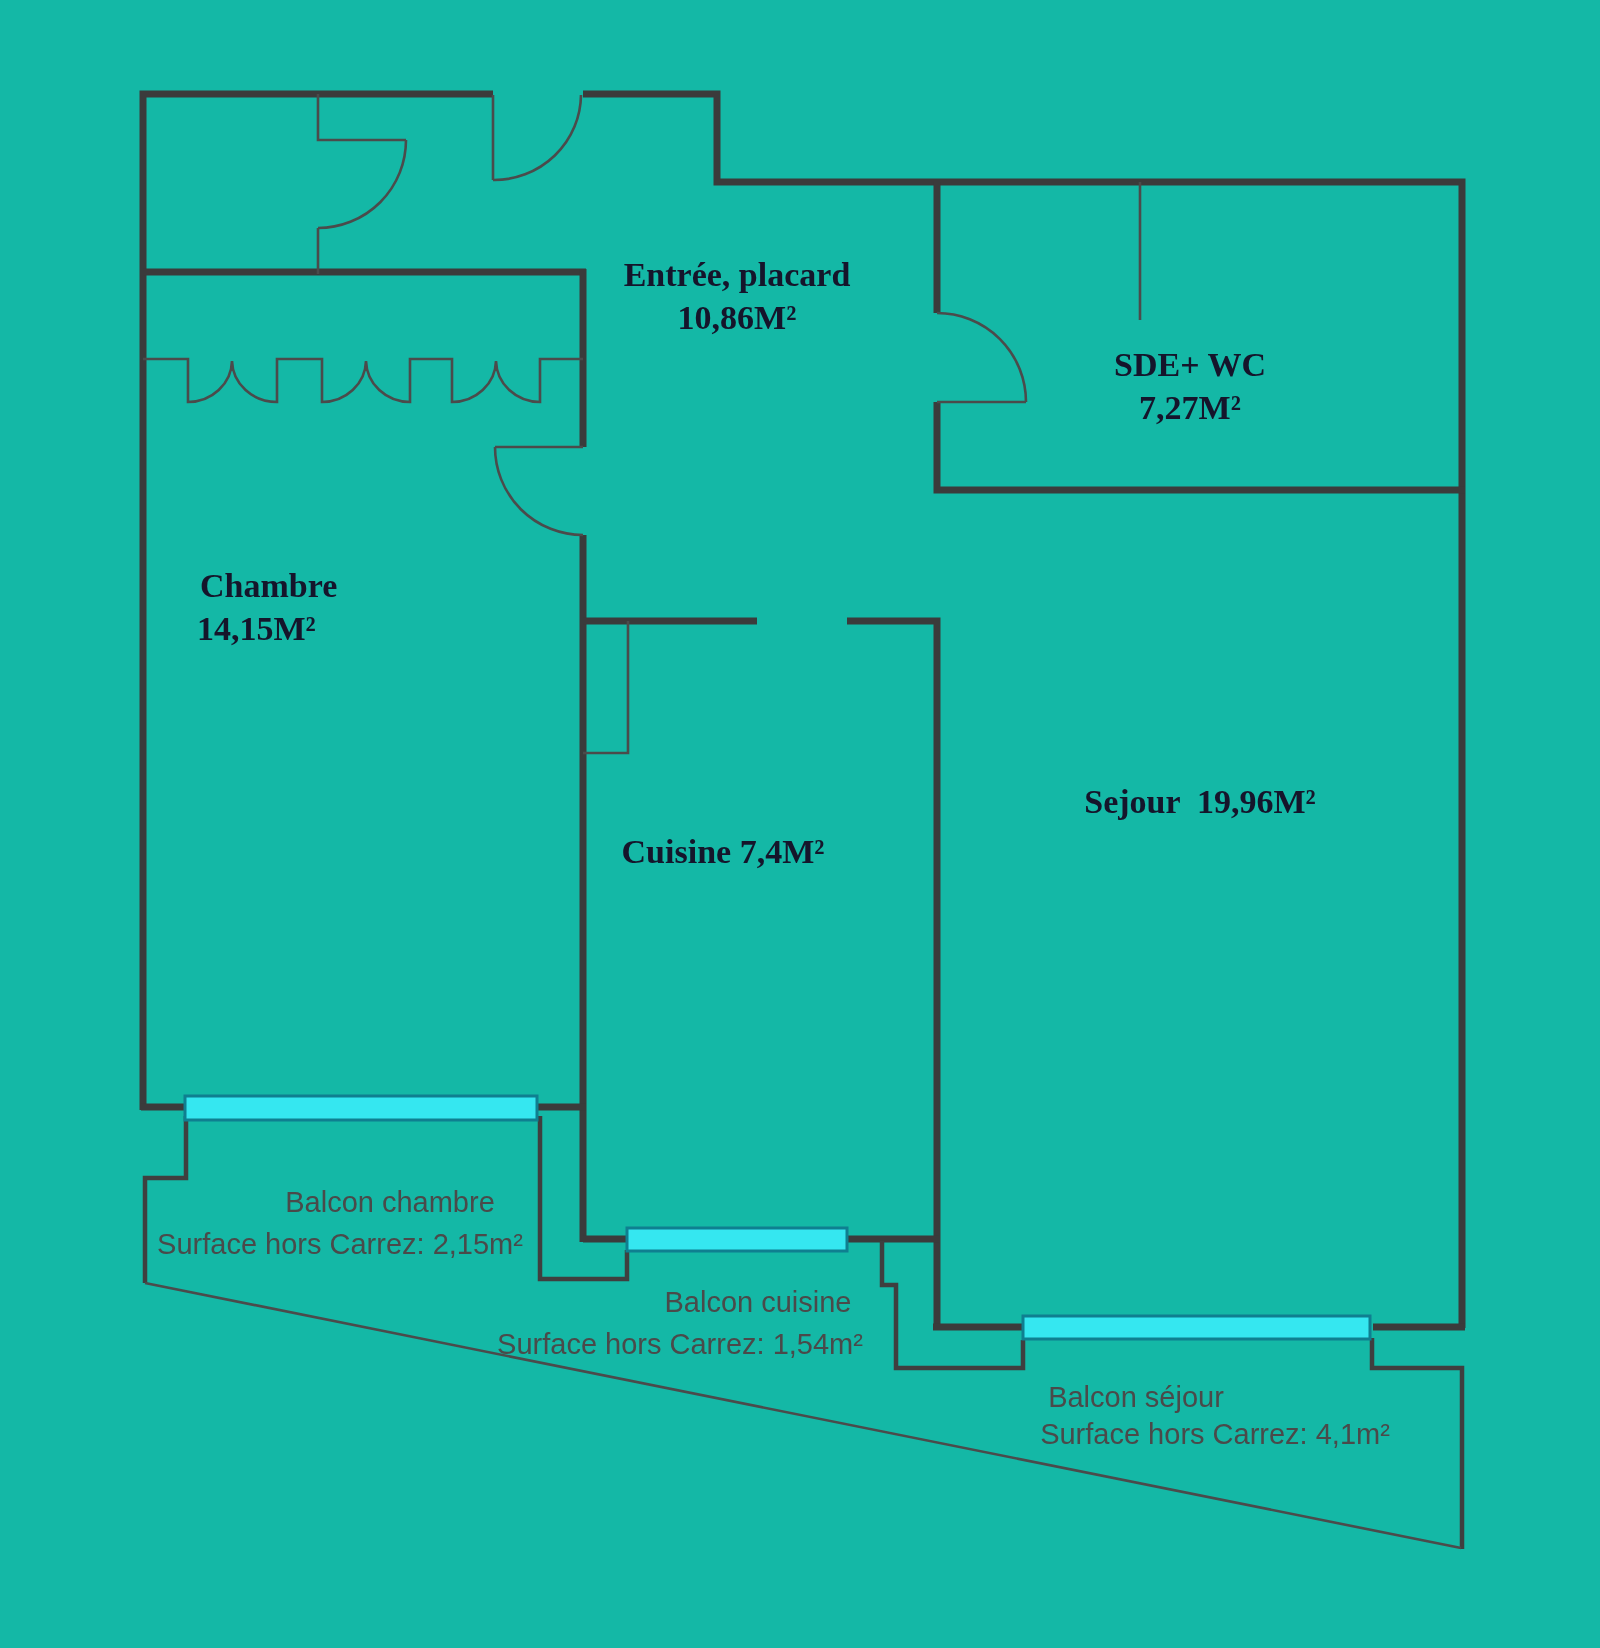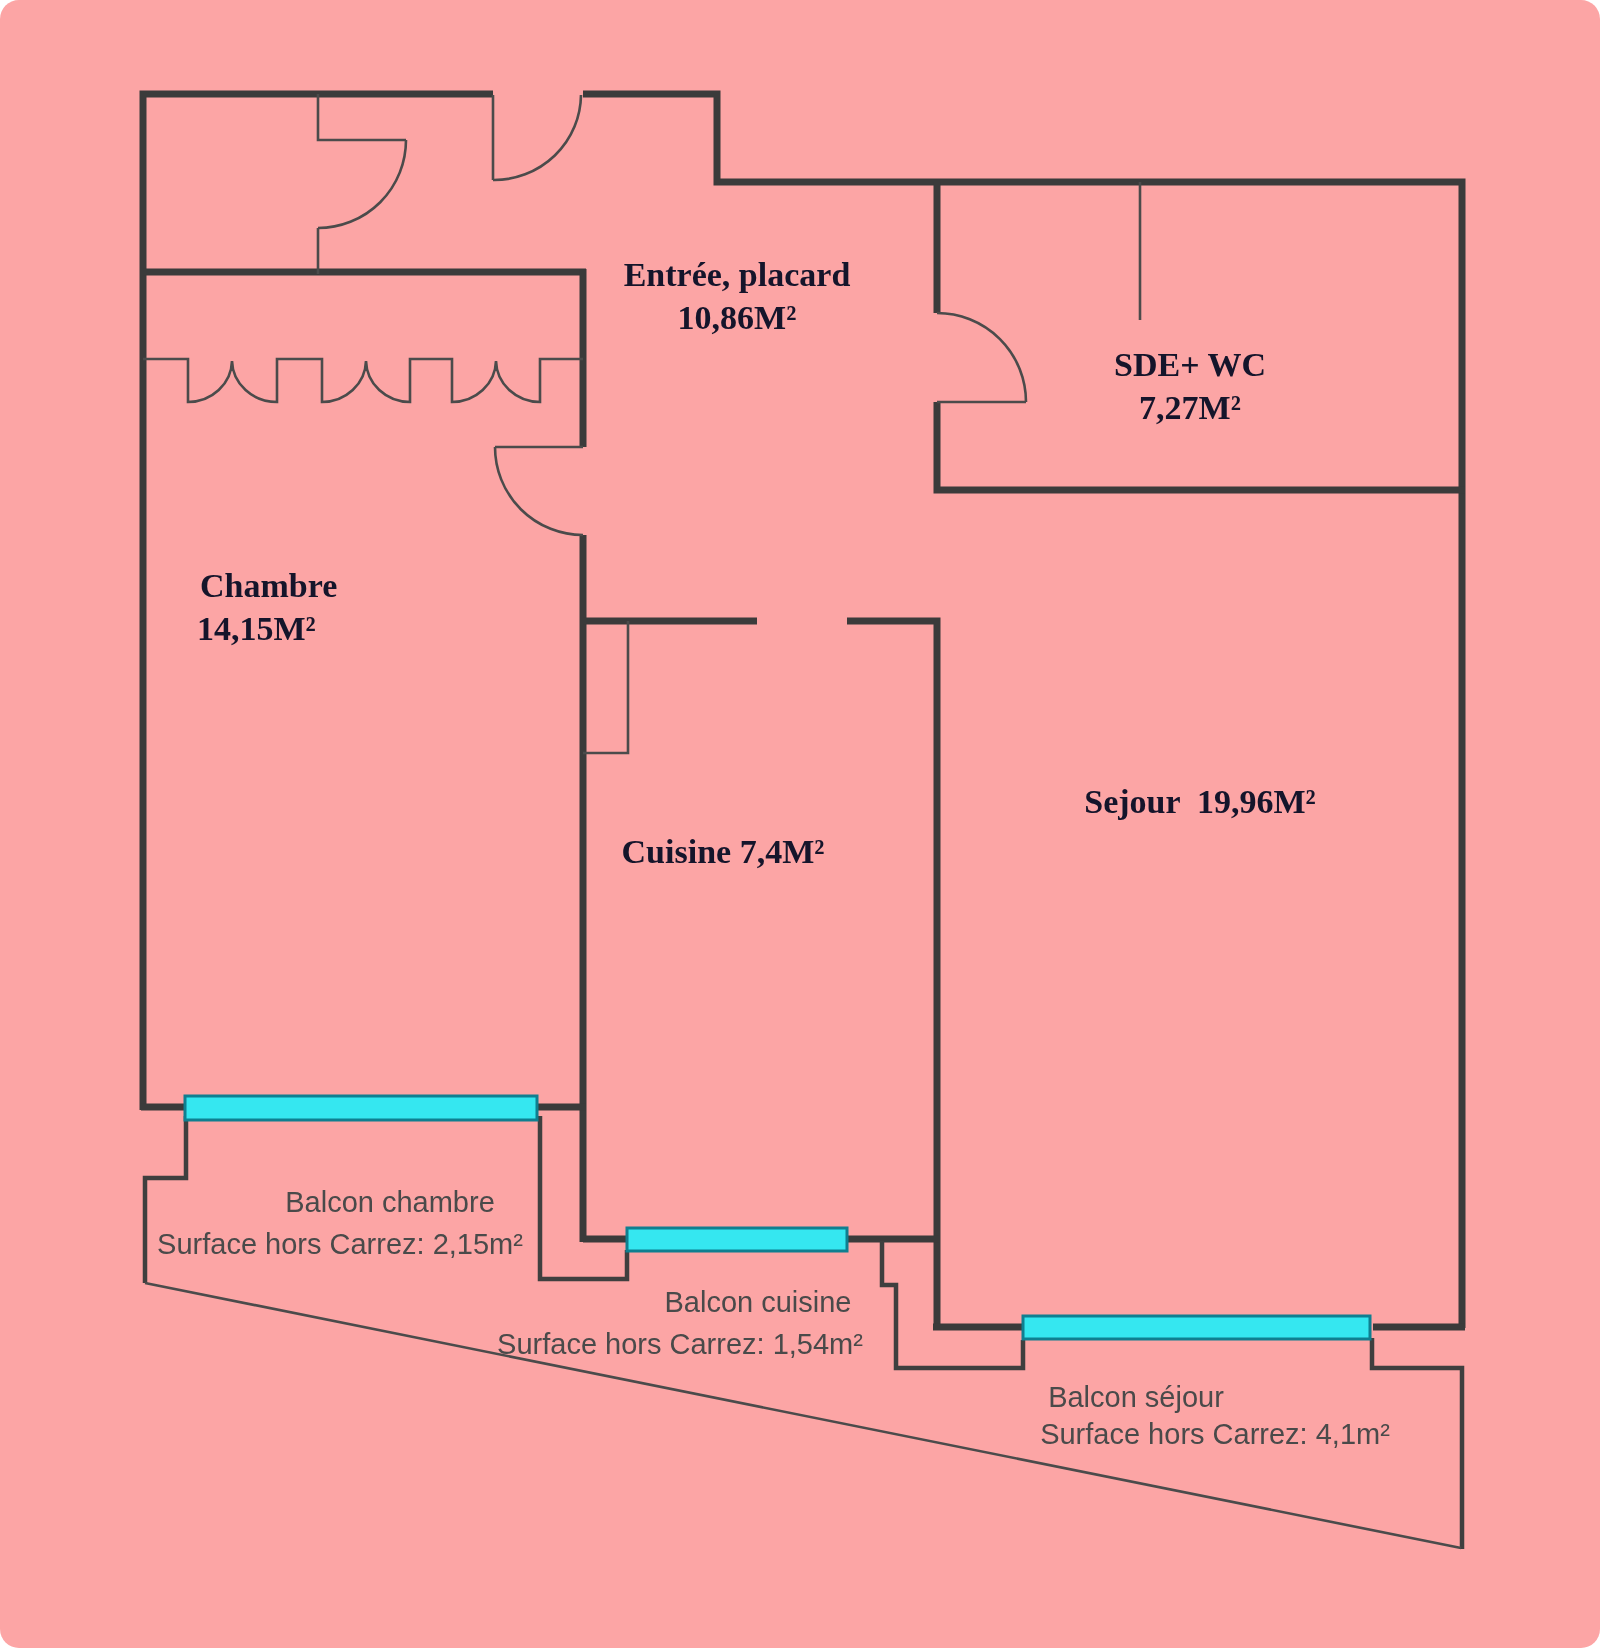--- a/index.html
+++ b/index.html
@@ -1,16 +1,16 @@
 <!DOCTYPE html>
 <html><head>
 <meta charset="utf-8">
 <style>
   html,body{margin:0;padding:0;background:#ffffff;}
-  #stage{position:relative;width:1600px;height:1648px;background:#fca5a5;overflow:hidden;border-radius:19px;}
+  #stage{position:relative;width:1600px;height:1648px;background:#14b8a6;overflow:hidden;}
   svg{display:block;}
   .wall{stroke:#3b3b3b;stroke-width:7;fill:none;stroke-linecap:butt;stroke-linejoin:miter;}
   .wall-med{stroke:#3f3f3f;stroke-width:4.5;fill:none;stroke-linecap:butt;stroke-linejoin:miter;}
   .thin{stroke:#4b4b4b;stroke-width:2.6;fill:none;stroke-linecap:butt;}
   .window-bar{stroke:#0f7f90;stroke-width:3;}
   .room-label{font-family:"Liberation Serif",serif;font-weight:bold;font-size:34px;fill:#15152b;}
   .balcony-label{font-family:"Liberation Sans",sans-serif;font-size:29px;fill:#4a4a4a;}
   .mid{text-anchor:middle;}
 </style>
 </head>

